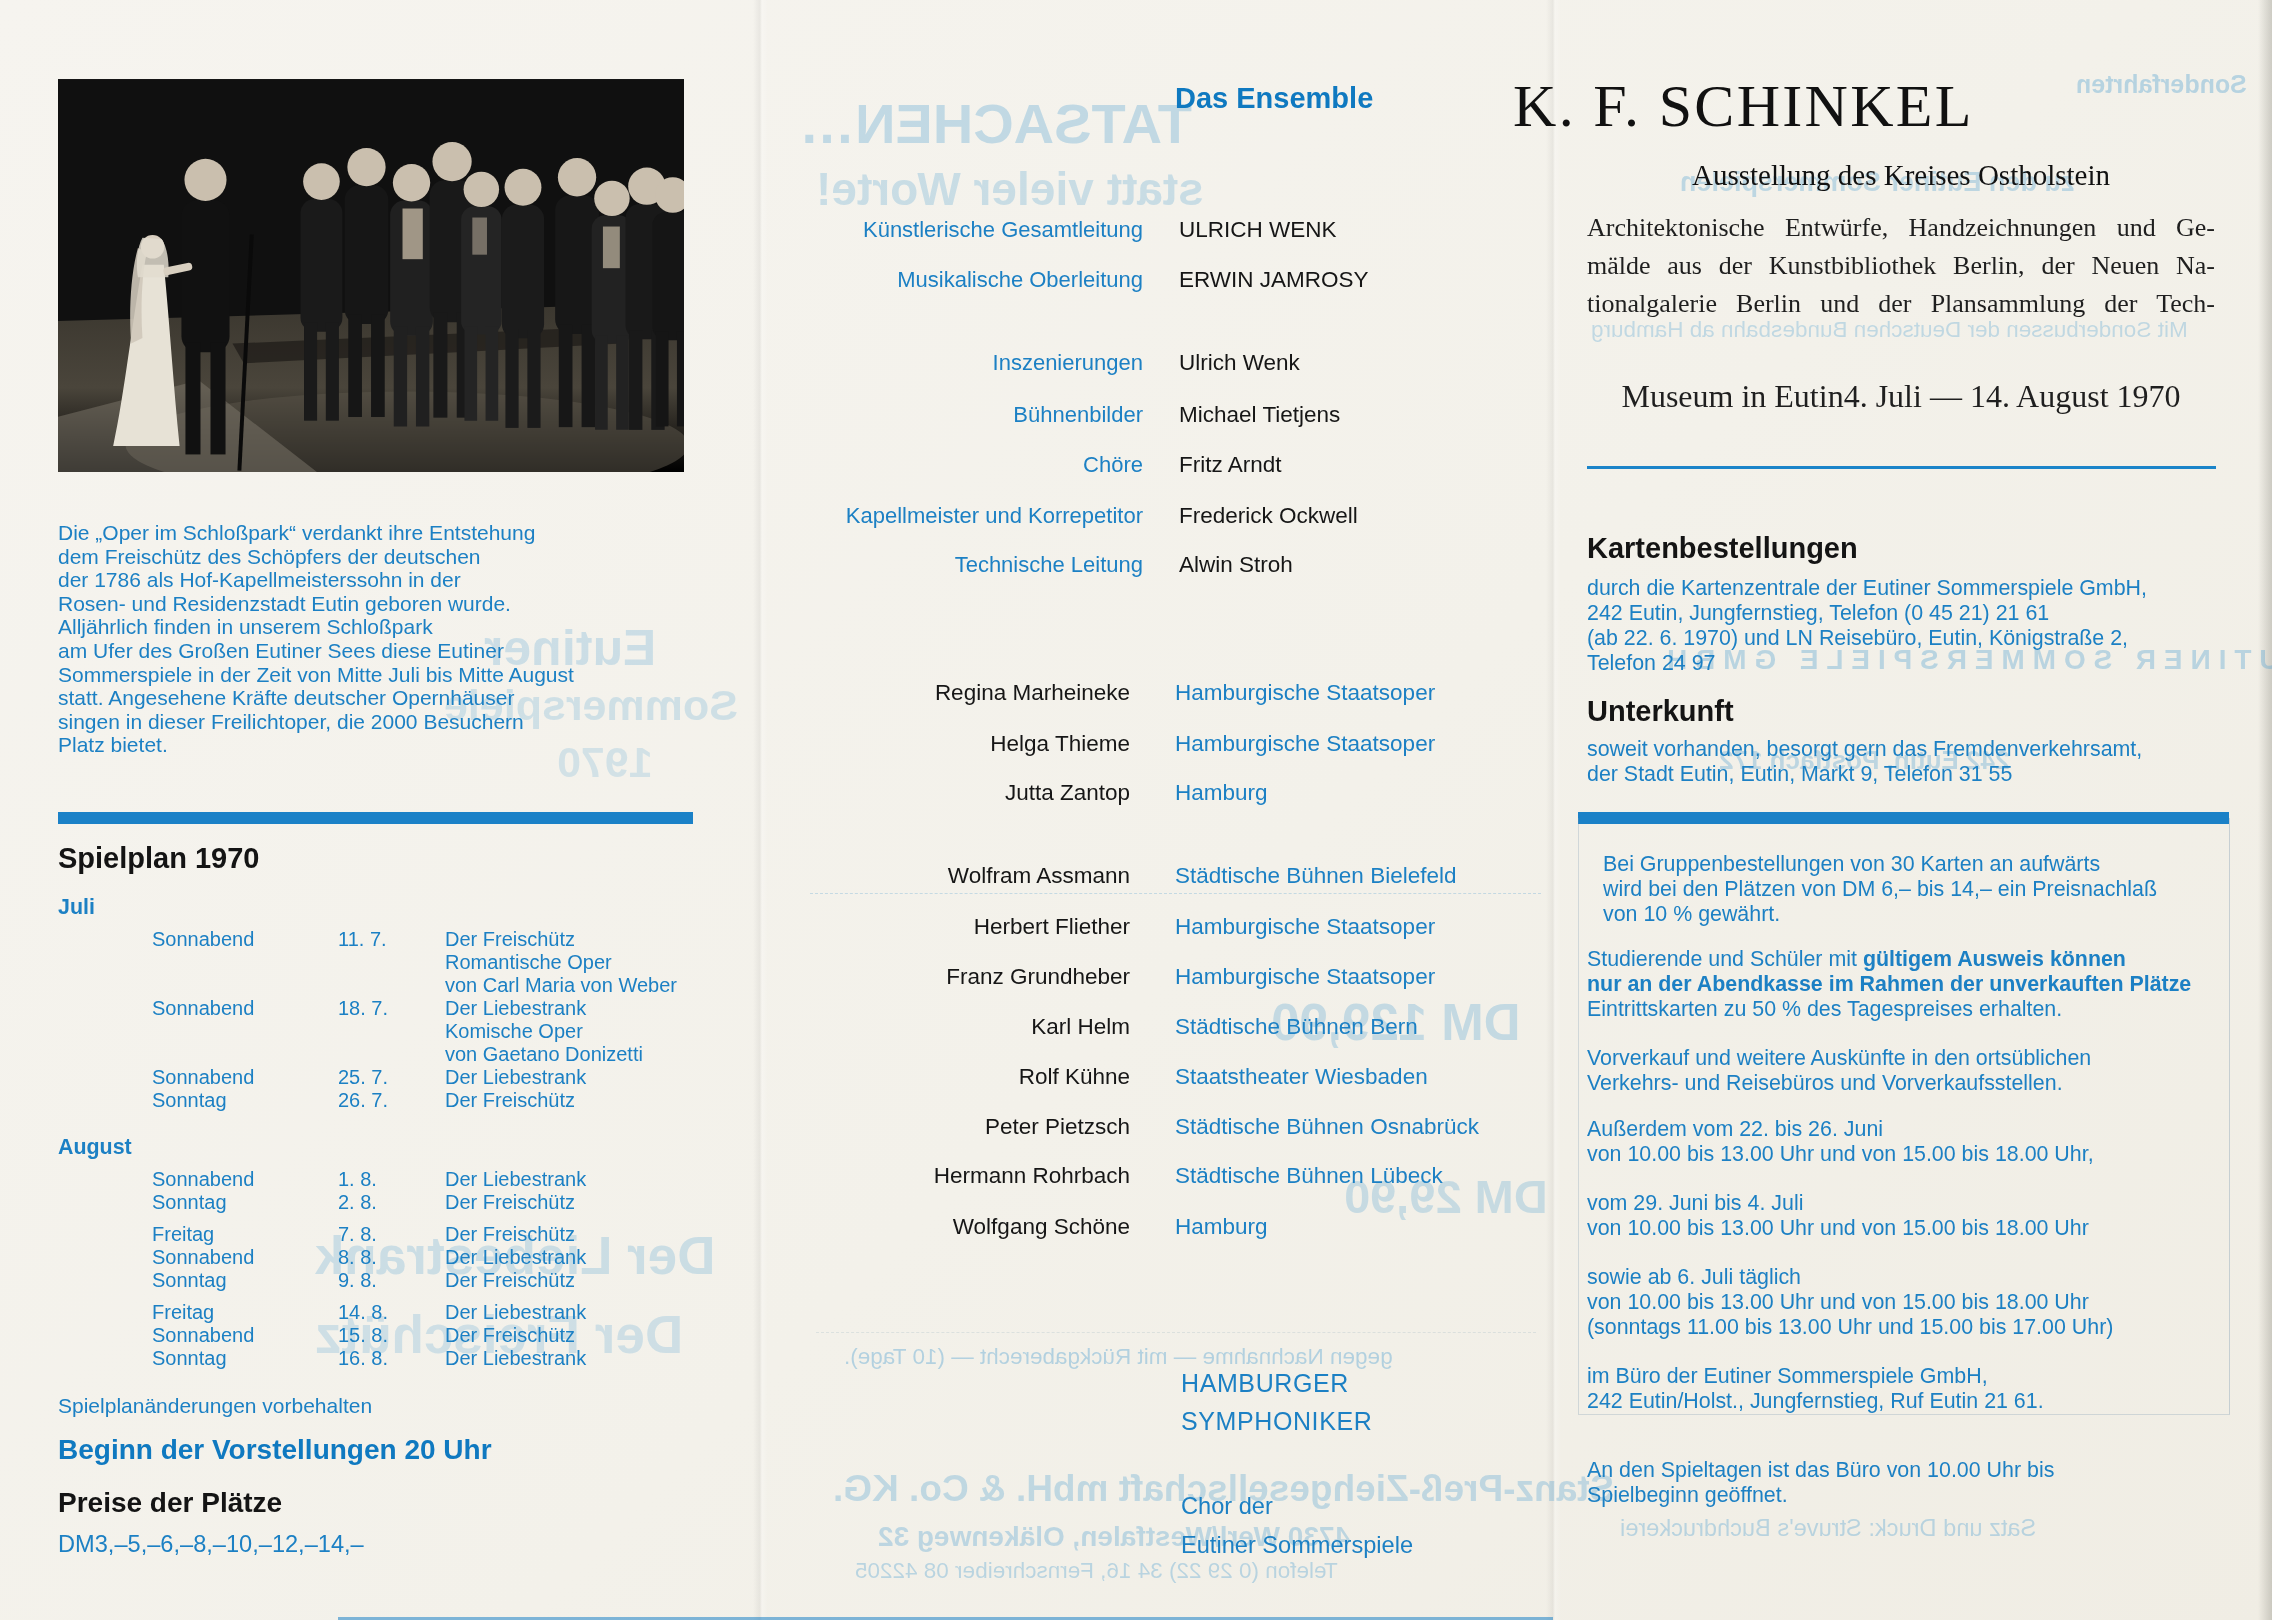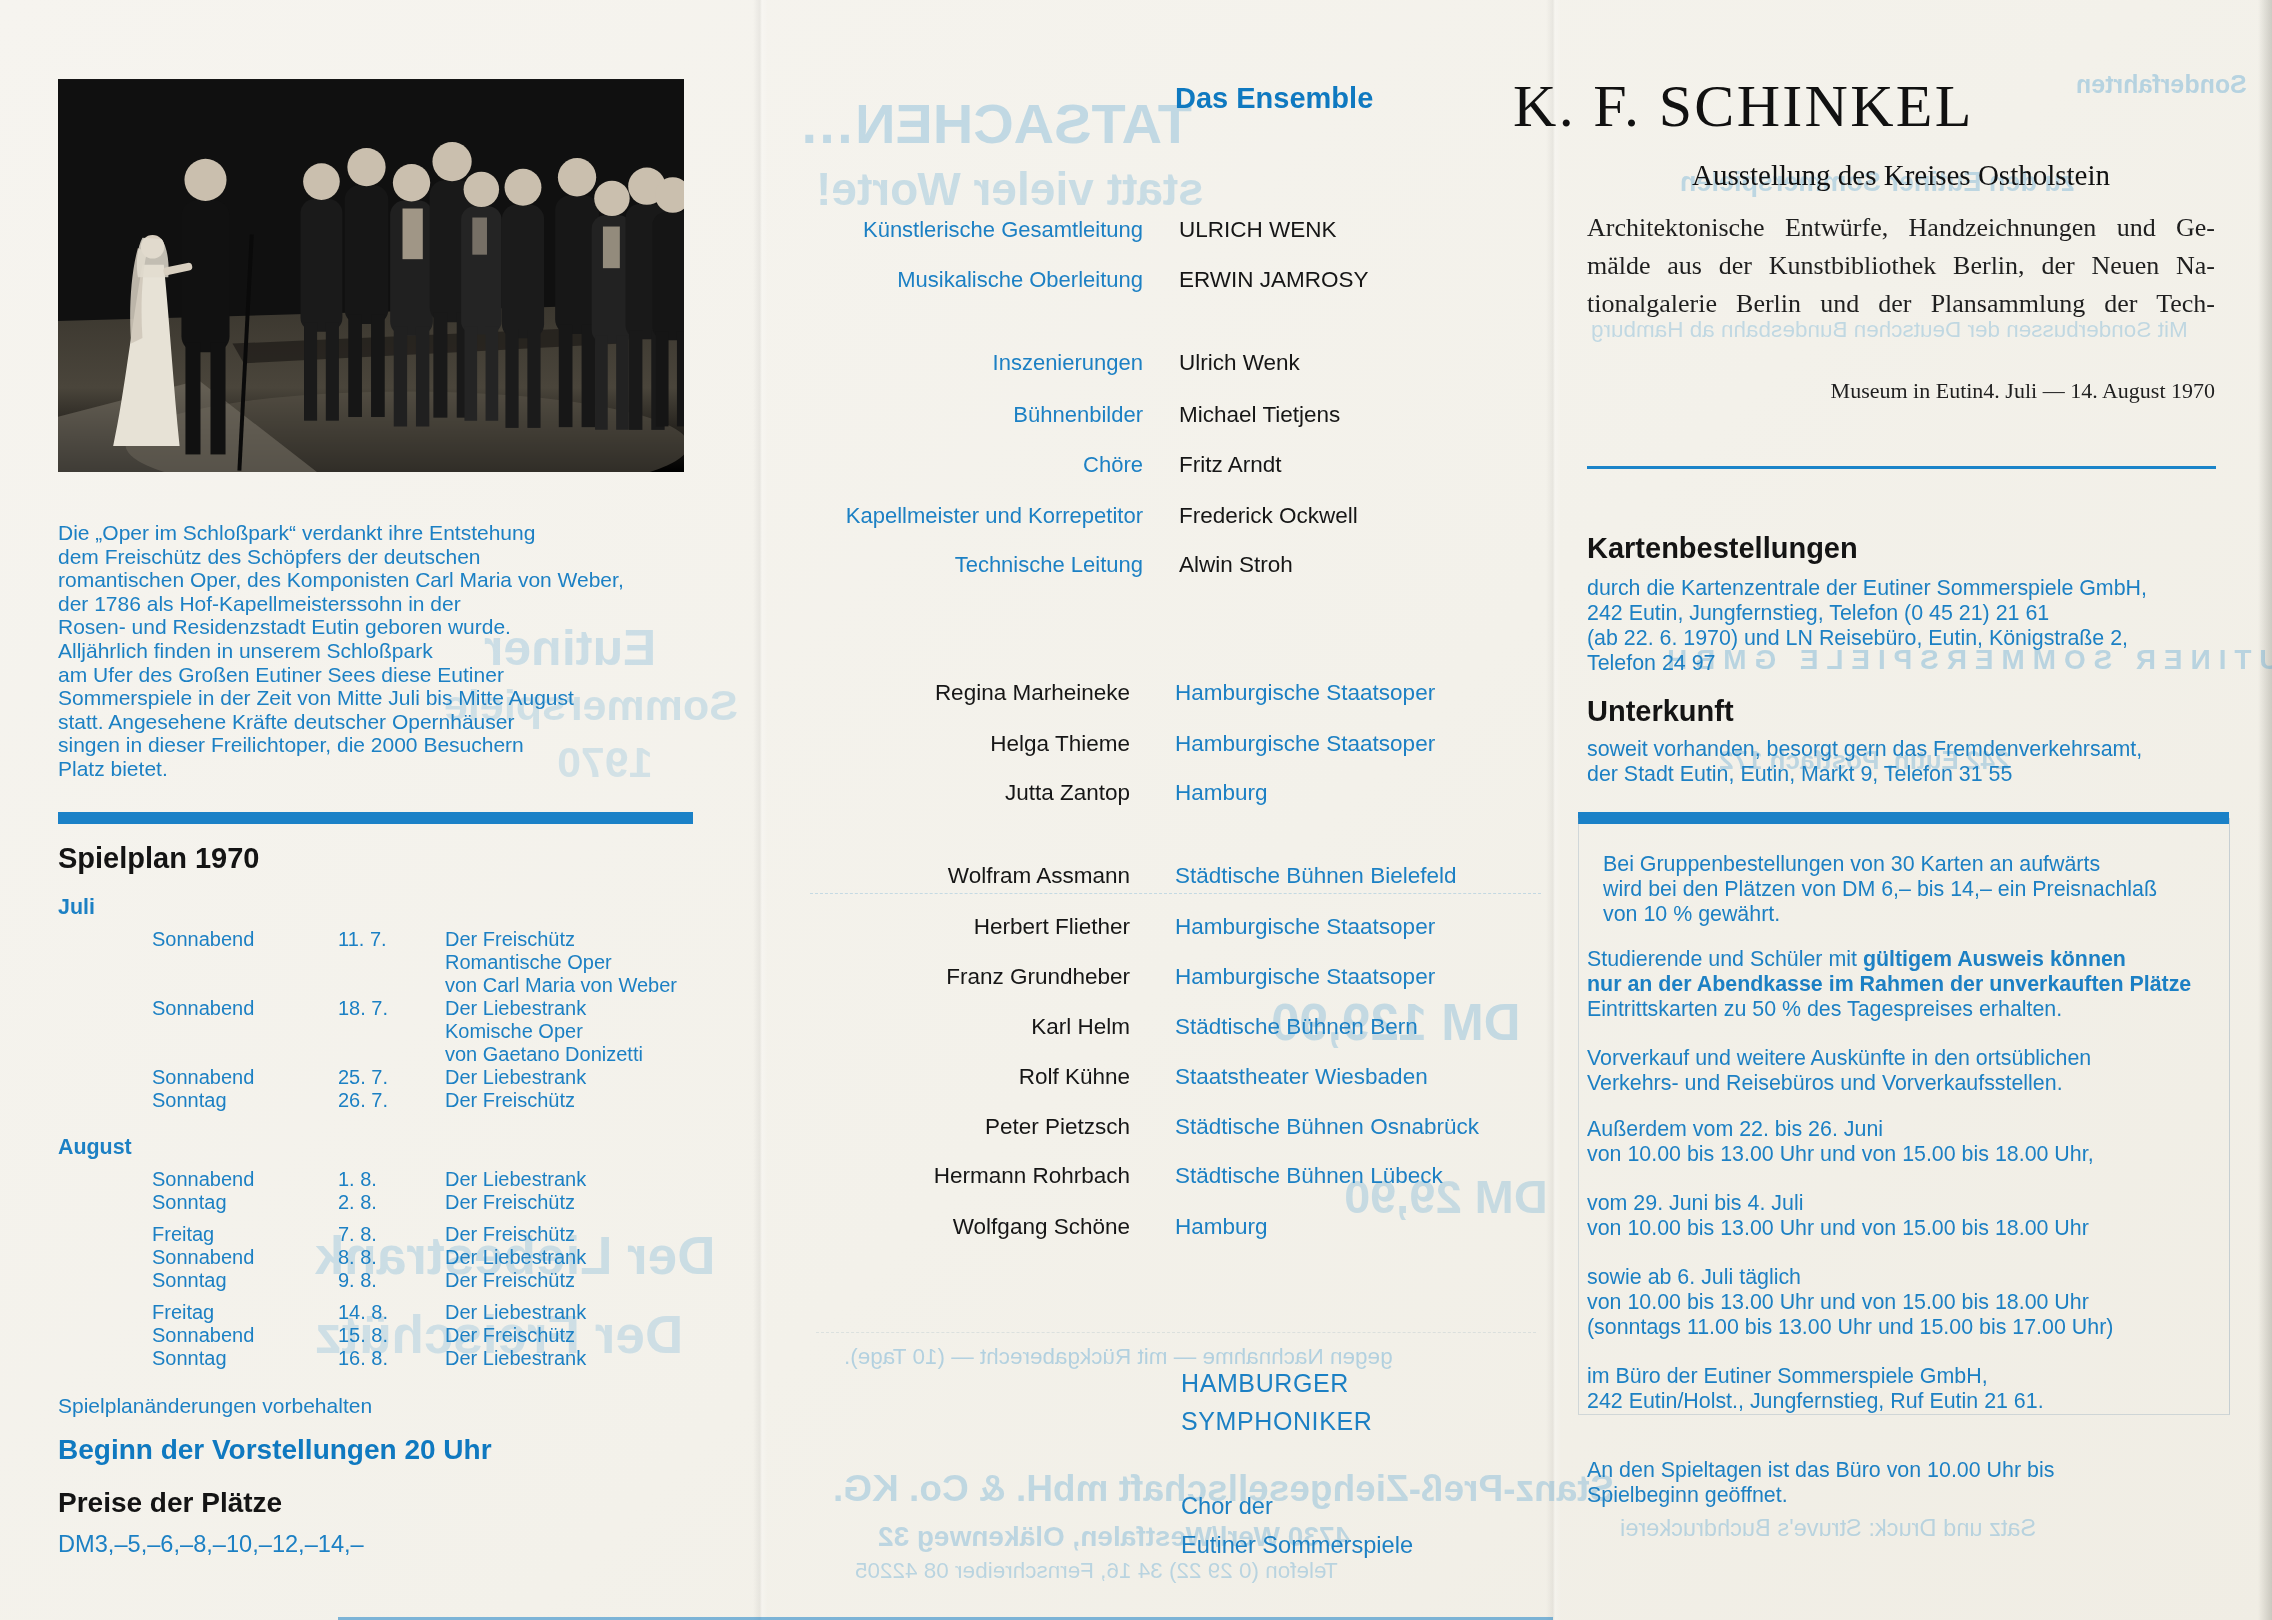--- a/index.html
+++ b/index.html
@@ -34,22 +34,22 @@
   .singer-theater{position:absolute;left:1175px;font-size:22.5px;color:#1c80c4;}
   #orchestra{left:1181px;top:1364px;font-size:25px;line-height:38px;color:#1c80c4;letter-spacing:0.6px;}
   #choir{left:1181px;top:1487px;font-size:23.6px;line-height:39px;color:#1c80c4;}
 
   
   #schinkel-title{left:1513px;top:72px;width:630px;font-size:60px;
                   letter-spacing:2.3px;color:#111;}
   #schinkel-sub{left:1586px;top:159px;width:630px;text-align:center;font-size:29px;color:#111;}
   #schinkel-par{left:1587px;top:209px;width:628px;font-size:26px;line-height:38px;color:#1f1f1f;}
   #schinkel-par .ln{text-align:justify;text-align-last:justify;}
-  #museum-row{left:1587px;top:378px;width:628px;display:flex;justify-content:flex-end;
-              font-size:22px;color:#1f1f1f;}
+  #museum-row{left:1587px;top:378px;width:628px;display:flex;justify-content:center;
+              font-size:32px;color:#1f1f1f;}
   #rule-right{left:1587px;top:466px;width:629px;height:3.4px;background:#1b84c9;}
   #orders-title{left:1587px;top:532px;font-size:29px;font-weight:bold;color:#141414;}
   .rpar{font-size:21.4px;line-height:25px;color:#1c80c4;width:647px;}
   #orders-lines{left:1587px;top:576px;}
   #unterkunft-title{left:1587px;top:695px;font-size:29px;font-weight:bold;color:#141414;}
   #accom-lines{left:1587px;top:737px;}
   #bar-right{left:1578px;top:812px;width:651px;height:12.4px;background:#1b81c7;}
   #box-right{left:1578px;top:818px;width:650px;height:596px;
              border-left:1.1px solid rgba(120,150,175,.28);border-right:1.1px solid rgba(120,150,175,.35);
              border-bottom:1.1px solid rgba(120,150,175,.28);}
@@ -155,21 +155,20 @@
       <path d="M142 300 C128 350 126 420 130 470 L150 460 C146 400 150 340 158 308 Z" fill="#cfc8ba" opacity="0.9"></path>
       <circle cx="168" cy="298" r="21" fill="#d9cfc0"></circle>
       <path d="M150 282 C140 300 138 330 142 352 L196 352 C198 326 194 298 184 284 Z" fill="#e2dccf" opacity="0.85"></path>
       <rect x="186" y="336" width="52" height="14" rx="7" fill="#d8cfc0" transform="rotate(-12 186 336)"></rect>
     </svg>
   </div>
 
   <div class="abs" id="intro">
       <div class="ln">Die „Oper im Schloßpark“ verdankt ihre Entstehung</div>
       <div class="ln">dem Freischütz des Schöpfers der deutschen</div>
-      <div class="ln">romantischen Oper, des Komponisten Carl Maria von Weber,</div>
       <div class="ln">der 1786 als Hof-Kapellmeisterssohn in der</div>
       <div class="ln">Rosen- und Residenzstadt Eutin geboren wurde.</div>
       <div class="ln">Alljährlich finden in unserem Schloßpark</div>
       <div class="ln">am Ufer des Großen Eutiner Sees diese Eutiner</div>
       <div class="ln">Sommerspiele in der Zeit von Mitte Juli bis Mitte August</div>
       <div class="ln">statt. Angesehene Kräfte deutscher Opernhäuser</div>
       <div class="ln">singen in dieser Freilichtoper, die 2000 Besuchern</div>
       <div class="ln">Platz bietet.</div>
     </div>
 

